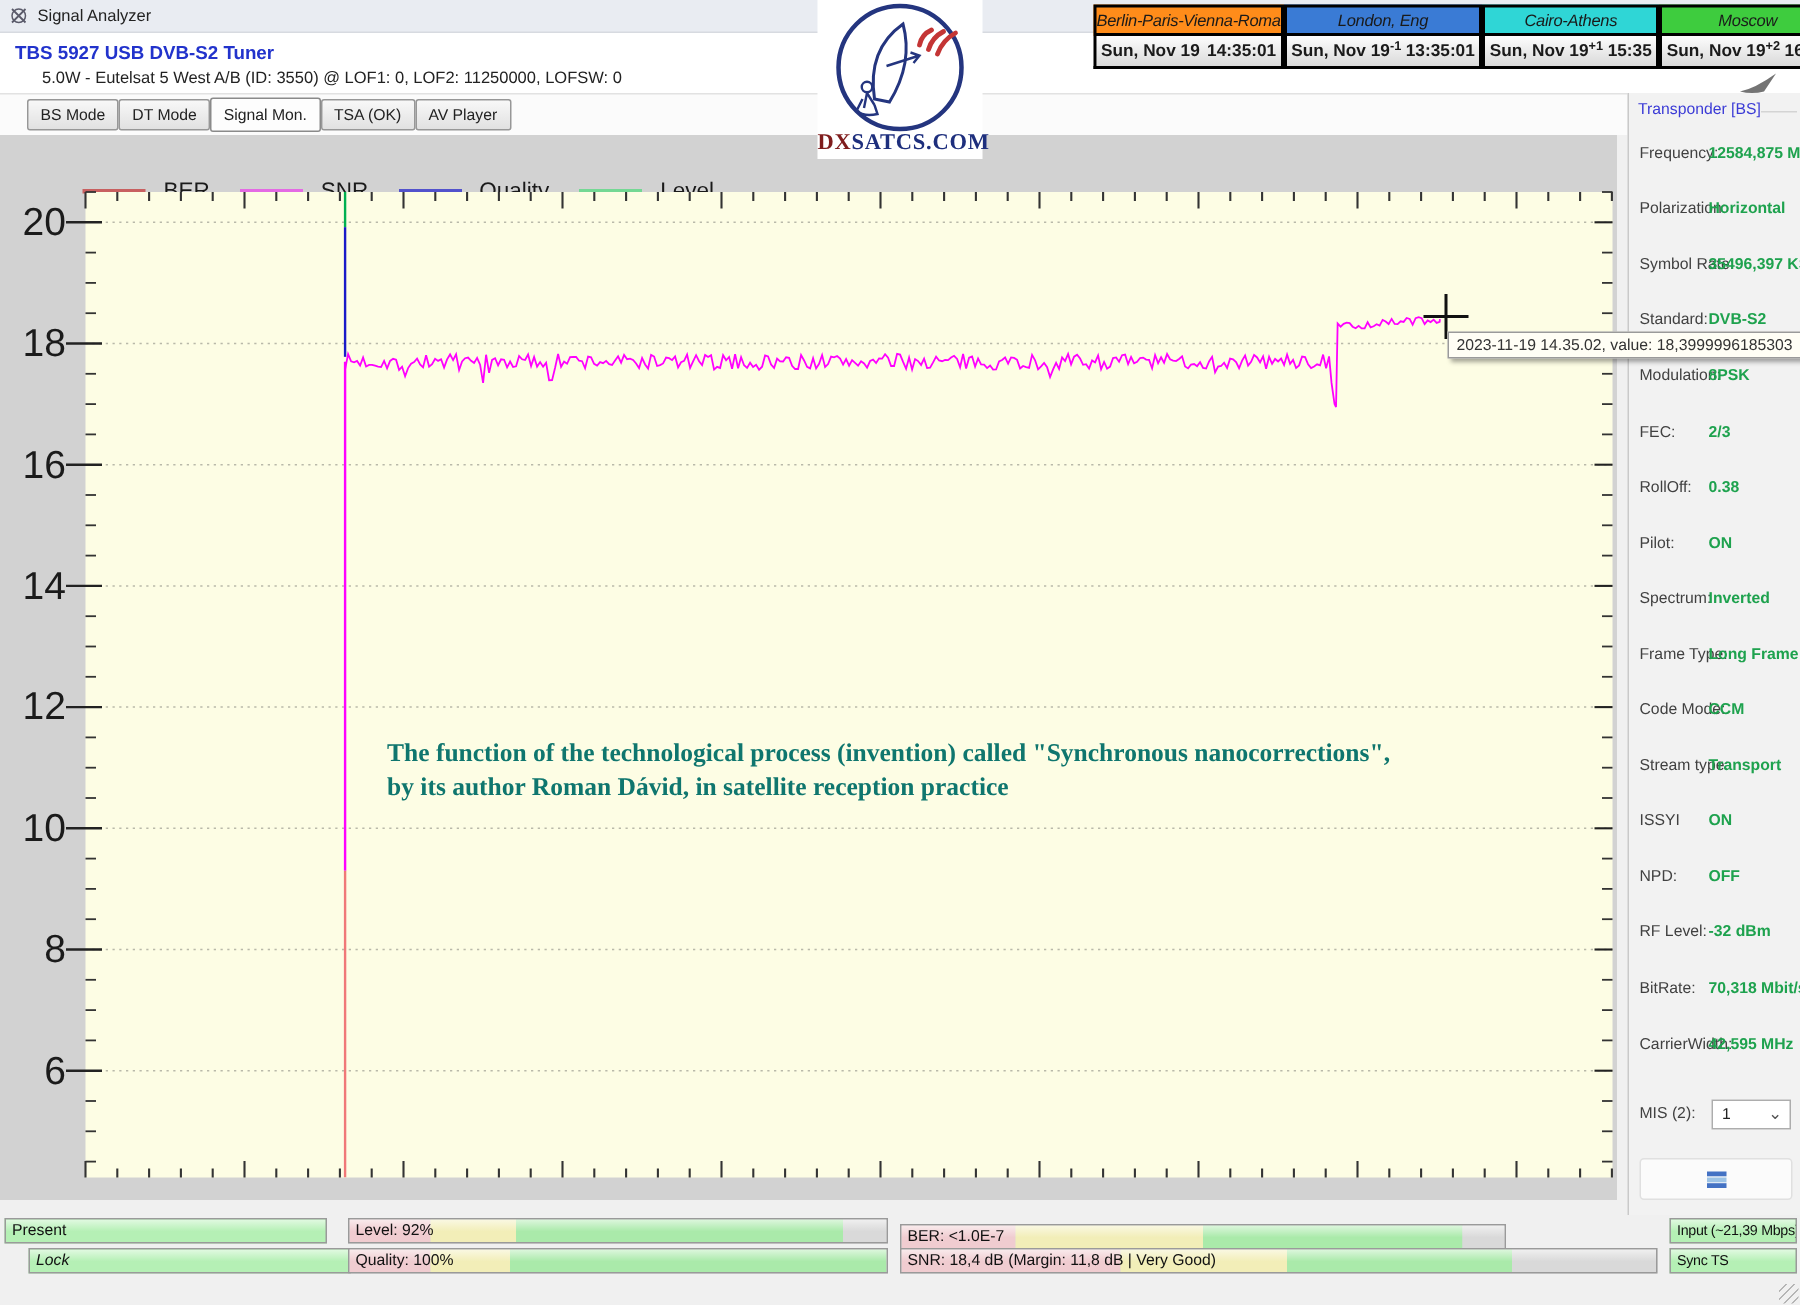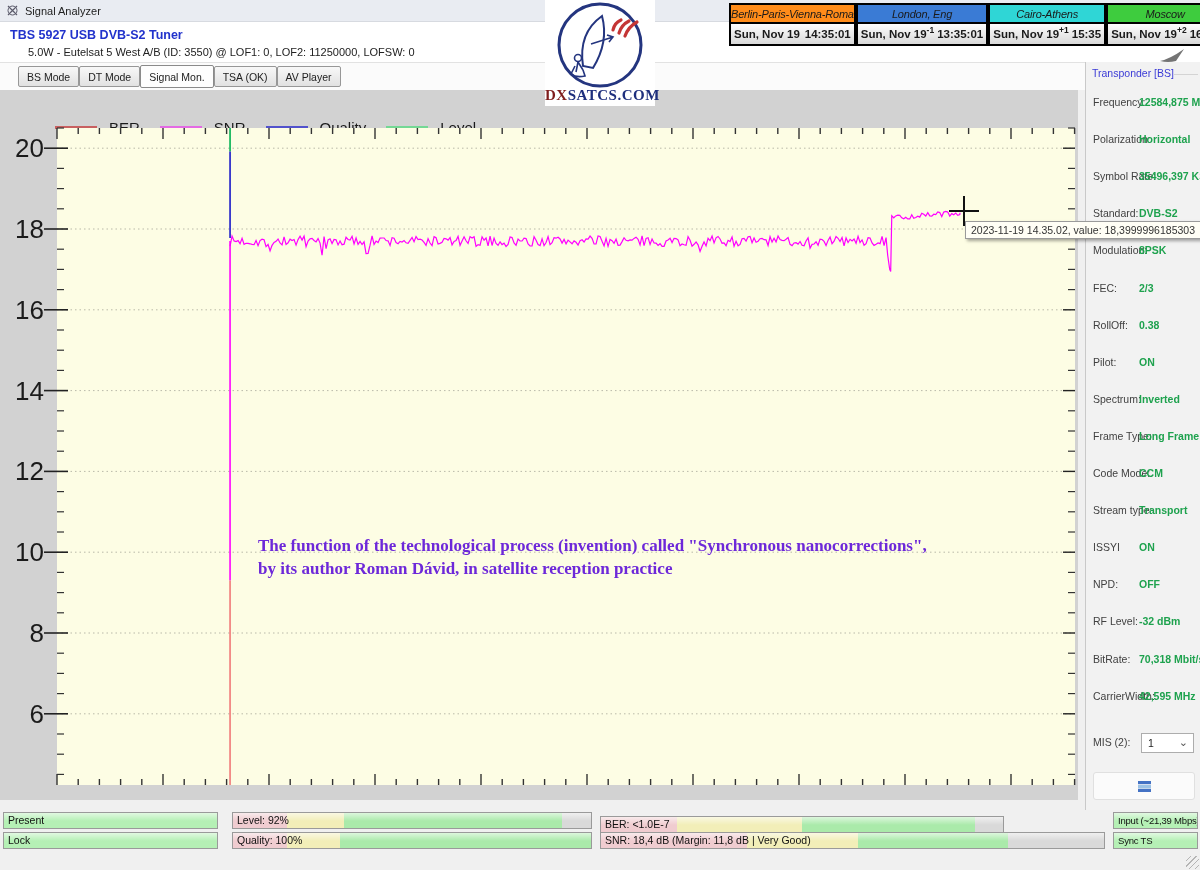--- a/index.html
+++ b/index.html
@@ -43,21 +43,21 @@
   .logotext .red{color:#7f1d1d;} .logotext .blue{color:#1e2f7d;}
 
   
   .chartarea{position:absolute;left:0;top:90px;width:1078px;height:710px;background:#d2d2d2;overflow:visible;}
   .legend{position:absolute;left:55px;top:8px;display:flex;gap:20px;align-items:center;margin-top:21px;}
   .legenditem{display:flex;align-items:center;gap:12px;font-size:15px;color:#1a1a1a;}
   .legendline{width:42px;height:3px;}
   .ylab{position:absolute;width:42px;text-align:right;font-size:26px;color:#1b1b1b;transform:translateY(-50%);}
   .chartsvg{position:absolute;left:0;top:0;}
   .annotation{position:absolute;left:258px;top:400px;width:820px;font-family:"Liberation Serif",serif;
-              font-weight:bold;font-size:17px;line-height:23px;color:#6d28d9;margin-top:44px;}
+              font-weight:bold;font-size:17px;line-height:23px;color:#0f766e;}
   .cross-v{position:absolute;width:2.5px;height:30px;background:#111;}
   .cross-h{position:absolute;width:30px;height:2.5px;background:#111;}
   .charttip{position:absolute;background:#fffef5;border:1px solid #9a9a9a;box-shadow:2px 2px 3px rgba(0,0,0,.35);
             font-size:10.5px;color:#333;padding:2px 5px;white-space:nowrap;z-index:40;}
 
   
   .panel{position:absolute;left:1085px;top:62px;width:115px;height:748px;background:#f2f2f2;
          border-left:1px solid #c9c9c9;font-size:10.5px;}
   .grouptitle{position:absolute;left:6px;top:5px;color:#3b3bd6;}
   .groupline{position:absolute;left:88px;top:12px;width:24px;height:0;border-top:1px solid #d4d4d4;}
@@ -503,21 +503,21 @@
           <div class="seg" style="left: 93%; width: 7%; background: rgb(217, 217, 217);"></div>
           <div class="gloss"></div>
           <div class="blabel">BER: &lt;1.0E-7</div>
         </div>
         <div class="bbox greenbox tailbox" style="left: 1113px; width: 85px;">
           <div class="gloss"></div>
           <div class="blabel">Input (~21,39 Mbps)</div>
         </div>
       </div>
       <div class="brow" style="top: 20px;">
-        <div class="bbox greenbox" style="left: 3px; width: 215px;">
+        <div class="bbox greenbox" style="left: 19px; width: 215px; font-style: italic;">
           <div class="gloss"></div>
           <div class="blabel">Lock</div>
         </div>
         <div class="bbox" style="left: 232px; width: 360px; top: 0px;">
           <div class="seg" style="left: 0%; width: 15%; background: rgb(240, 204, 208);"></div>
           <div class="seg" style="left: 15%; width: 15%; background: rgb(242, 238, 184);"></div>
           <div class="seg" style="left: 30%; width: 70%; background: rgb(170, 234, 170);"></div>
           <div class="gloss"></div>
           <div class="blabel">Quality: 100%</div>
         </div>

